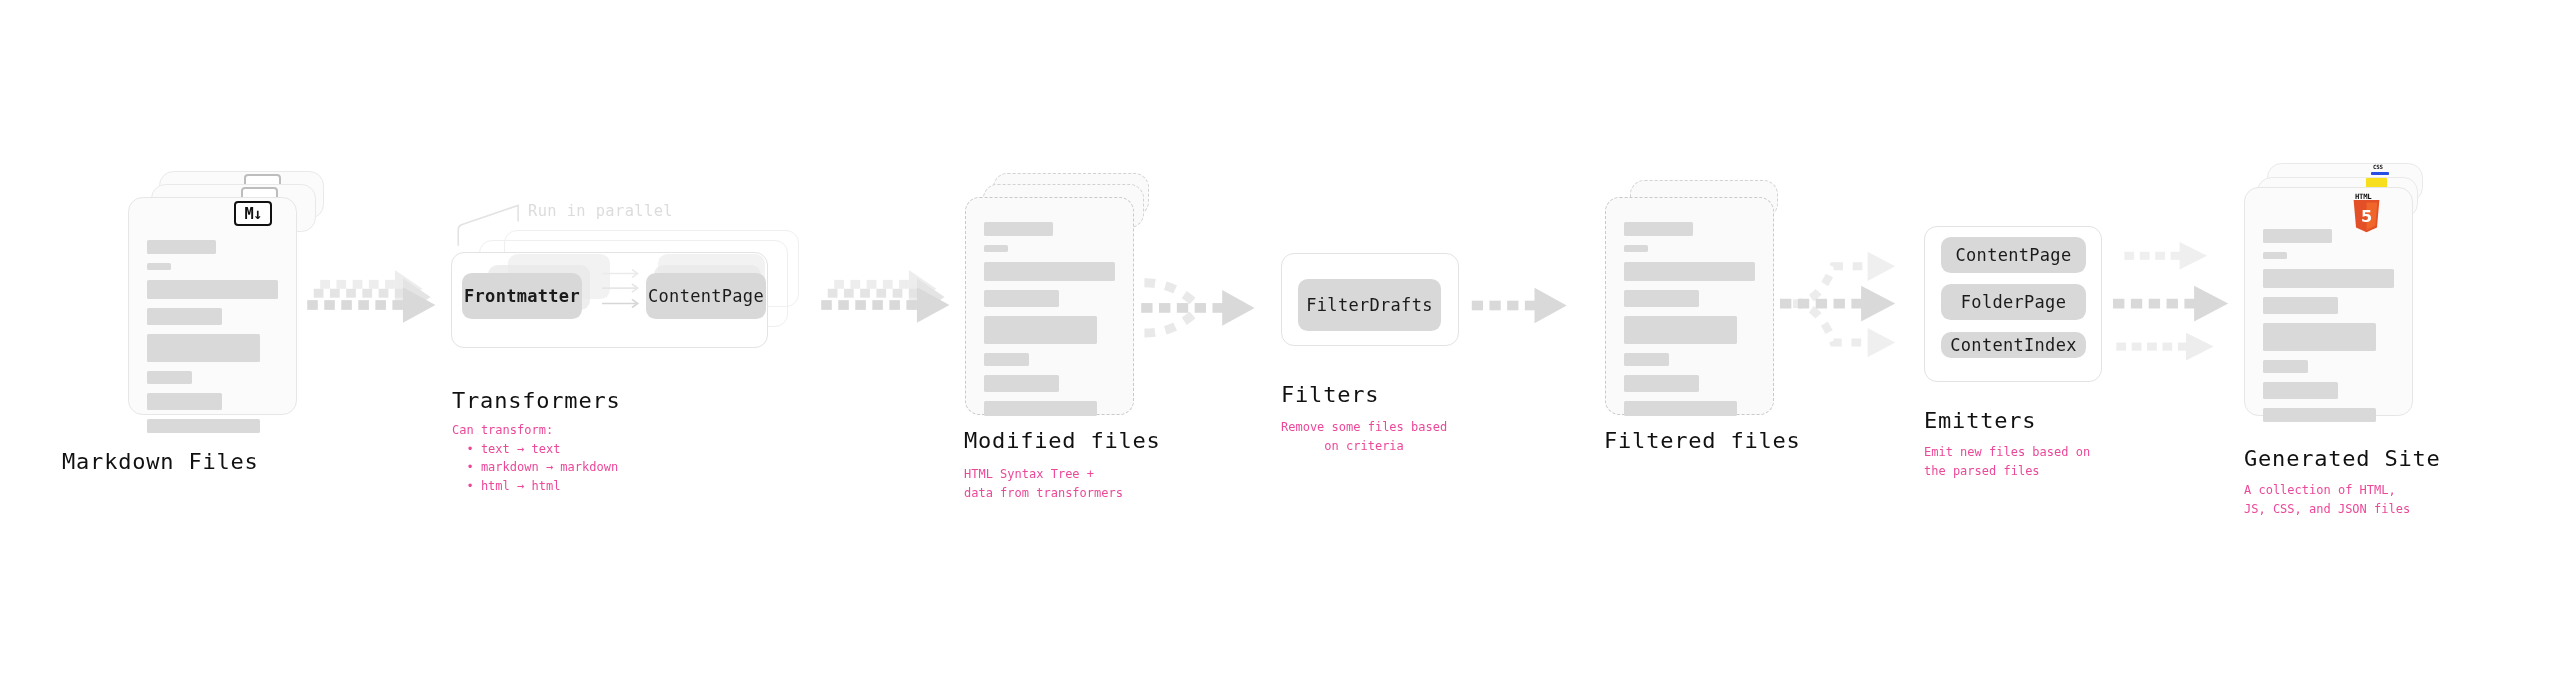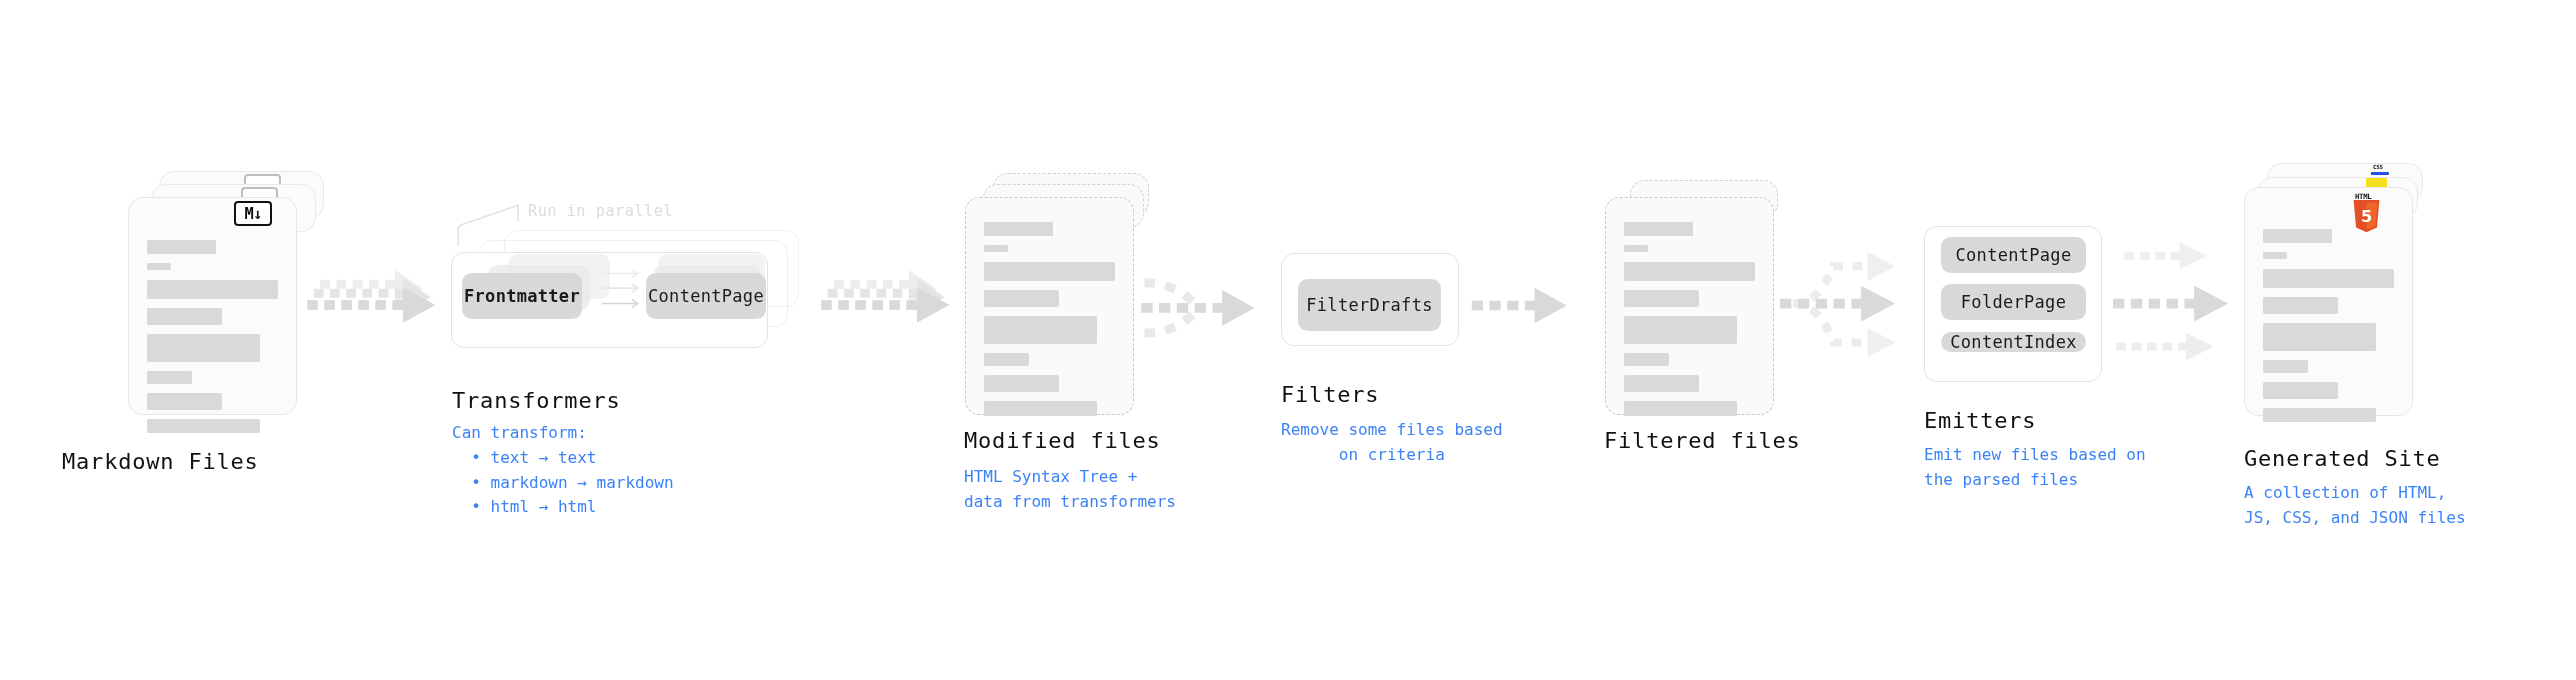--- a/index.html
+++ b/index.html
@@ -28,21 +28,21 @@
   .chip{
     position:absolute;background:#d8d8d8;border-radius:9.8px;
     display:flex;align-items:center;justify-content:center;
     font-size:17px;letter-spacing:0.3px;color:#1b1b1b;white-space:nowrap;
   }
   .chipghost{position:absolute;background:#e8e8e8;border-radius:9.8px;opacity:.75;}
   .chipghost2{position:absolute;background:#ededed;border-radius:9.8px;opacity:.7;}
 
   
   .title{position:absolute;font-size:22px;letter-spacing:0.8px;color:#111;white-space:nowrap;}
-  .sub{position:absolute;font-size:16px;line-height:1.55;color:#3b82f6;white-space:pre;}
+  .sub{position:absolute;font-size:12px;line-height:1.55;color:#ec4899;white-space:pre;}
   .note{position:absolute;font-size:15.4px;color:#dcdcdc;white-space:nowrap;letter-spacing:0.4px;}
 
   
   .arrow{position:absolute;}
 
   
   .mdbadge{
     position:absolute;border:2.4px solid #111;border-radius:4.1px;background:#fff;
     display:flex;align-items:center;justify-content:center;
     font-weight:bold;font-size:15.4px;color:#111;letter-spacing:-0.8px;
@@ -291,21 +291,21 @@
         <rect x="88" y="86" width="14" height="12"></rect>
         <path d="M100 70 L142 92 L100 114 Z"></path>
       </g>
     </svg>
   </div>
 
   <div>
     <div class="groupbox" style="left:1924px;top:226px;width:176px;height:154px;"></div>
     <div class="chip" style="left:1941px;top:237px;width:145px;height:36px;">ContentPage</div>
     <div class="chip" style="left:1941px;top:284px;width:145px;height:36px;">FolderPage</div>
-    <div class="chip" style="left:1941px;top:332px;width:145px;height:20px;border-radius:10px;">ContentIndex</div>
+    <div class="chip" style="left:1941px;top:332px;width:145px;height:26px;border-radius:10px;">ContentIndex</div>
 
     <div class="title" style="left:1924px;top:408px;">Emitters</div>
     <div class="sub" style="left:1924px;top:443px;">Emit new files based on
 the parsed files</div>
   </div>
 
   <div class="arrow" style="left:2113px;top:229px;width:142px;height:146px;">
     <svg width="142" height="146" viewBox="0 0 175 180">
       <g fill="#efefef">
         <rect x="14" y="28" width="12" height="10"></rect>

